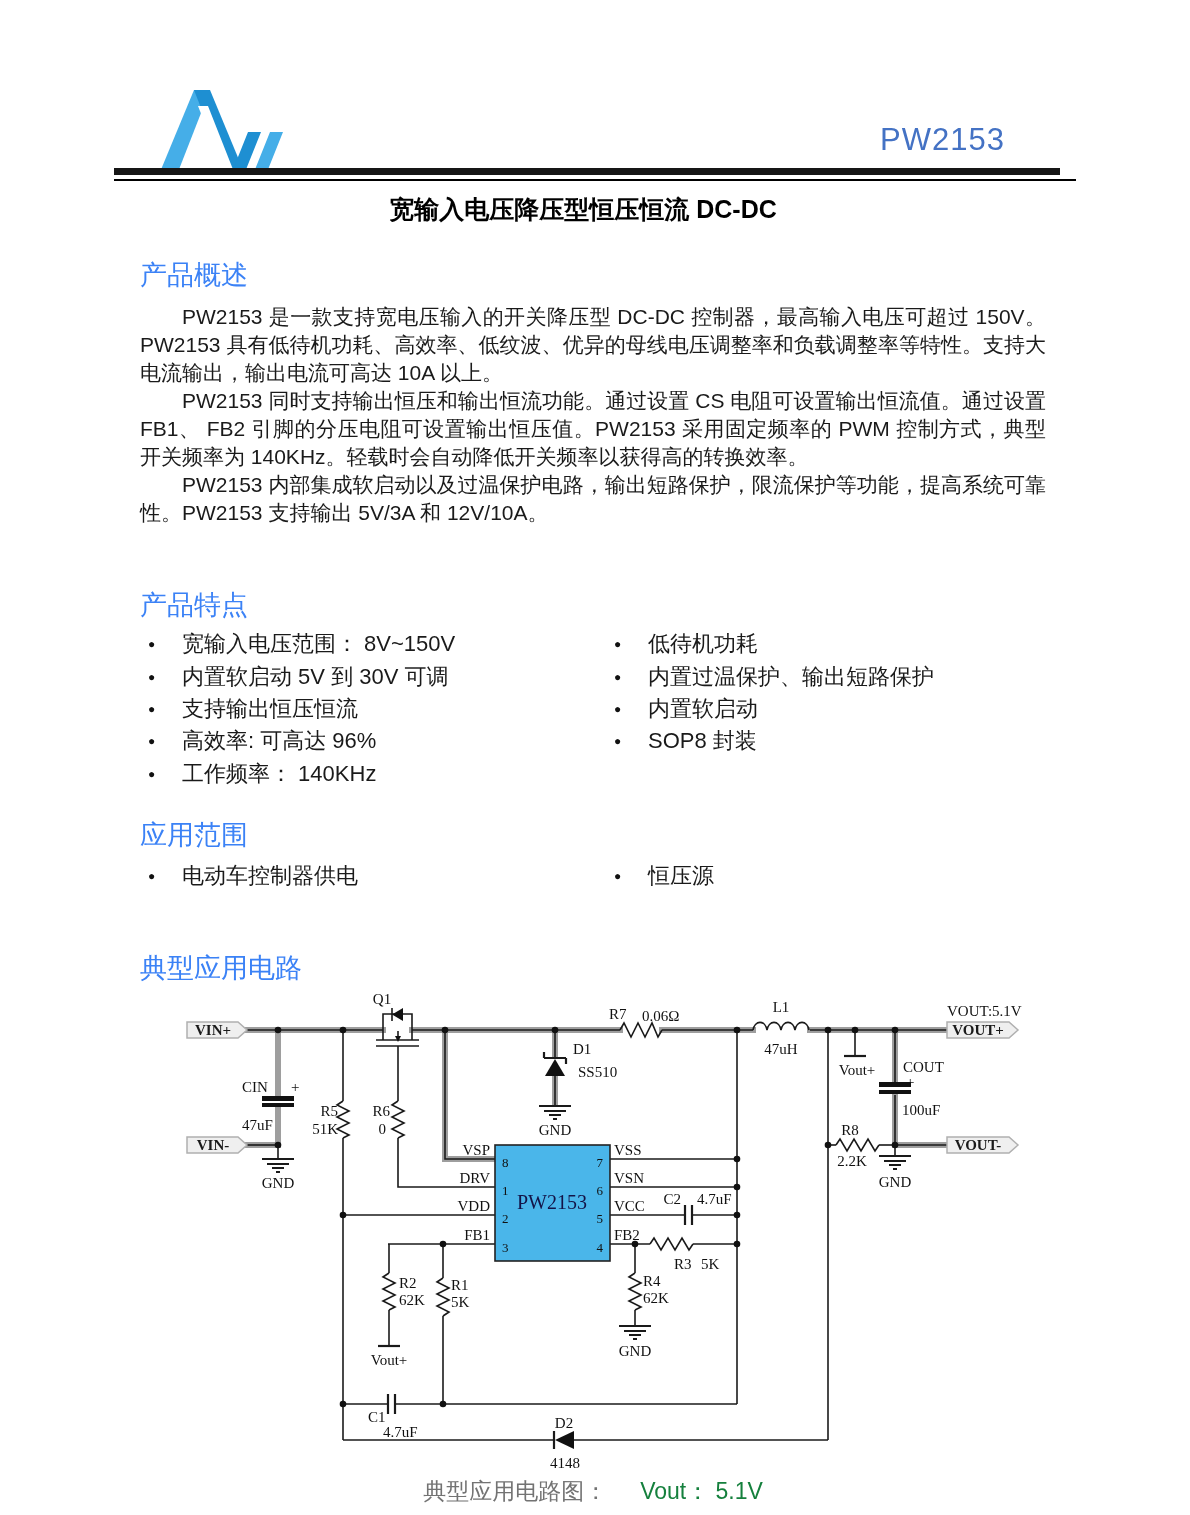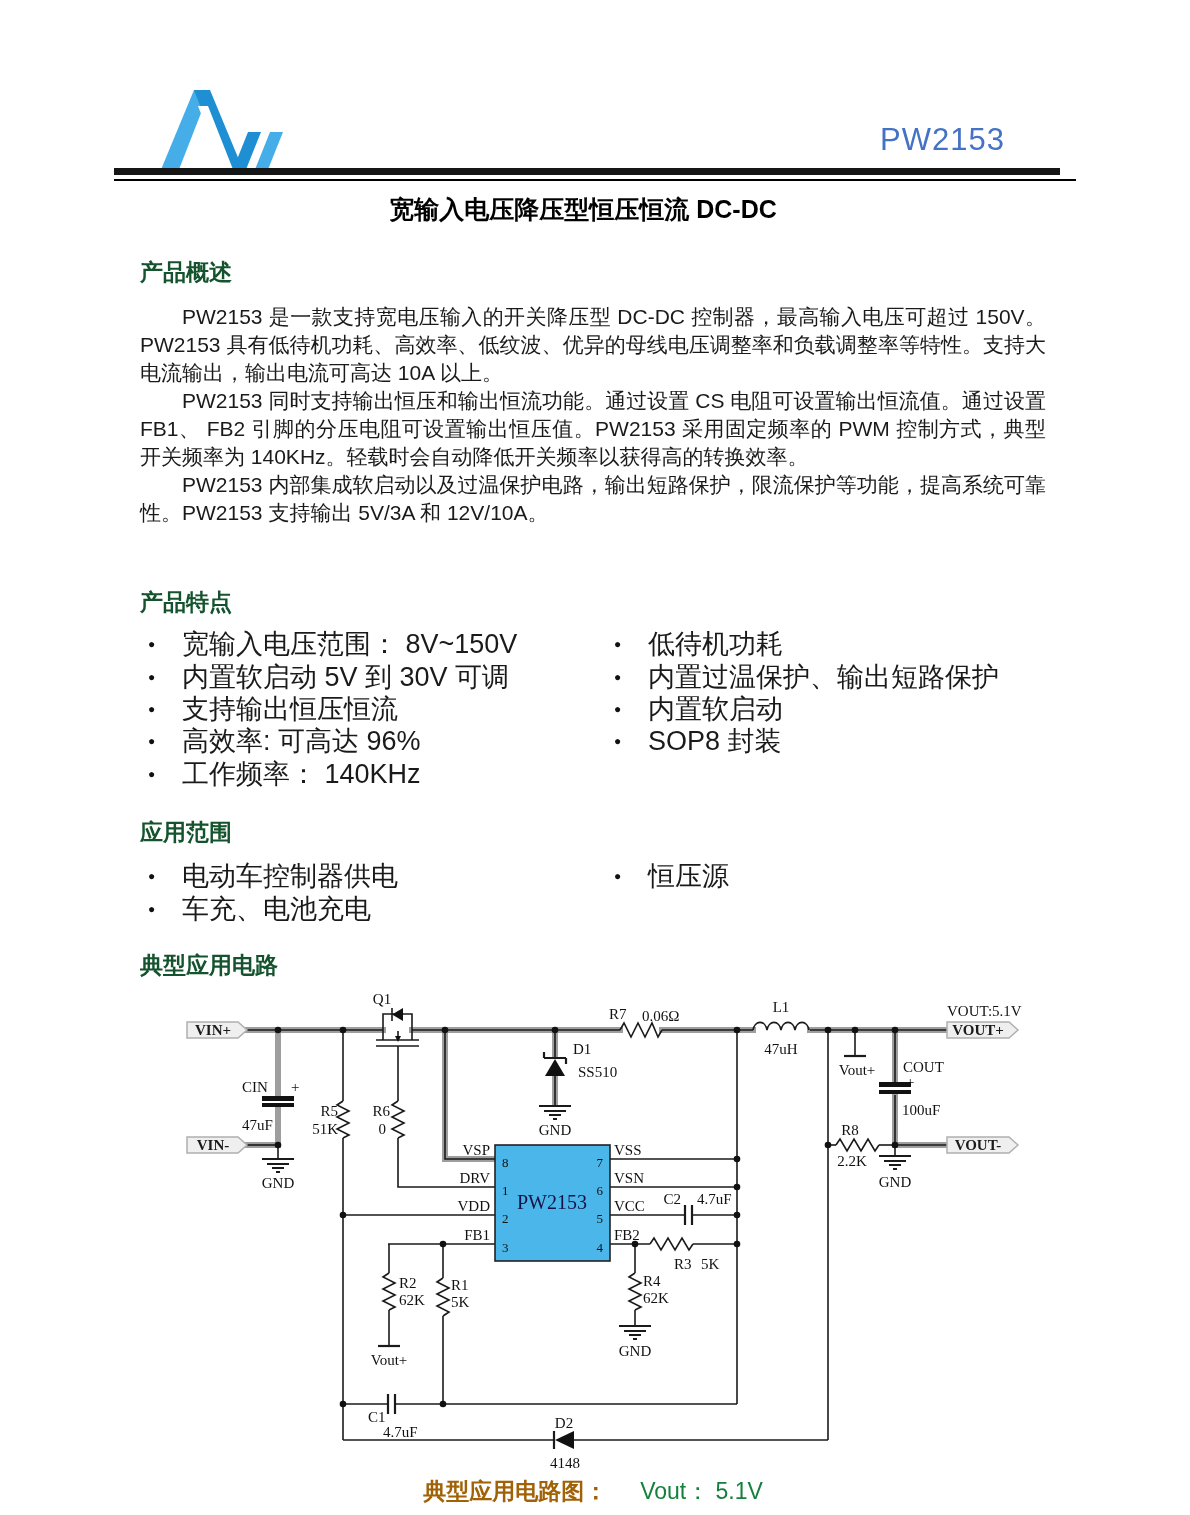--- a/index.html
+++ b/index.html
@@ -7,42 +7,42 @@
     position:relative;width:1190px;height:1515px;background:#ffffff;
     margin:0 auto;font-family:"Liberation Sans",sans-serif;color:#1a1a1a;overflow:hidden;
   }
   .abs{position:absolute;}
   
   .part-number{left:880px;top:122px;font-size:31px;font-weight:500;color:#4472C4;letter-spacing:1px;}
   .rule-thick{left:114px;top:168px;width:946px;height:7px;background:#161616;}
   .rule-thin{left:114px;top:179px;width:962px;height:2px;background:#000;}
   .doc-title{left:140px;top:193px;width:886px;text-align:center;font-size:25px;font-weight:bold;color:#000;}
   
-  .sec-heading{font-size:23px;font-weight:bold;color:#14532d;}
+  .sec-heading{font-size:27px;font-weight:normal;color:#3b82f6;}
   
   .overview-body{left:140px;top:303px;width:906px;font-size:21px;line-height:28px;text-align:justify;}
   .overview-body p{margin:0;text-indent:2em;}
   
   ul.blist{list-style:none;margin:0;padding:0;}
-  ul.blist li{position:relative;padding-left:36px;height:32.4px;font-size:27px;display:flex;align-items:center;white-space:nowrap;}
+  ul.blist li{position:relative;padding-left:36px;height:32.4px;font-size:22px;display:flex;align-items:center;white-space:nowrap;}
   ul.blist li::before{content:"●";position:absolute;left:2px;top:50%;transform:translateY(-50%);font-size:12px;color:#111;}
   
   .wire{stroke:#1a1a1a;stroke-width:1.6;fill:none;}
   .wire2{stroke:#1a1a1a;stroke-width:2.2;fill:none;}
   .bus{stroke:#9e9e9e;stroke-width:6;fill:none;stroke-linecap:square;}
   .comp{fill:#111;}
   .slab{font-family:"Liberation Serif",serif;font-size:15px;fill:#111;}
   .slab-sm{font-family:"Liberation Serif",serif;font-size:13px;fill:#111;}
   .tagpoly{fill:#efefef;stroke:#b0b0b0;stroke-width:1.5;}
   .tagtext{font-family:"Liberation Serif",serif;font-size:15px;font-weight:bold;fill:#1a1a1a;text-anchor:middle;}
   .chipname{font-family:"Liberation Serif",serif;font-size:20px;fill:#131347;text-anchor:middle;}
   .dot{fill:#111;}
   
   .caption{left:140px;top:1476px;width:906px;text-align:center;font-size:23px;}
-  .caption .cap-label{font-weight:bold;color:#a16207;}
+  .caption .cap-label{font-weight:normal;color:#737373;}
   .caption .cap-value{color:#15803d;margin-left:33px;}
 </style>
 </head>
 <body>
 
 <div class="page">
 
   <svg class="abs" style="left:148px;top:84px;" width="168" height="92" viewBox="0 0 168 92">
     <polygon points="12,88 30,88 62,6 46,6" fill="#45AEE8"></polygon>
     <polygon points="46,6 62,6 96,88 78,88" fill="#1E8FD2"></polygon>
@@ -75,21 +75,20 @@
   <ul class="abs blist" style="left:612px;top:628px;width:440px;text-align:center;">
     <li>低待机功耗</li>
     <li>内置过温保护、输出短路保护</li>
     <li>内置软启动</li>
     <li>SOP8 封装</li>
   </ul>
 
   <div class="abs sec-heading" style="left:140px;top:817px;">应用范围</div>
   <ul class="abs blist" style="left:146px;top:860px;width:450px;">
     <li>电动车控制器供电</li>
-    <li>车充、电池充电</li>
   </ul>
   <ul class="abs blist" style="left:612px;top:860px;width:440px;">
     <li>恒压源</li>
   </ul>
 
   <div class="abs sec-heading" style="left:140px;top:950px;">典型应用电路</div>
 
   <svg class="abs" style="left:150px;top:988px;" width="920" height="505" viewBox="0 0 920 505">
 
     <g>

